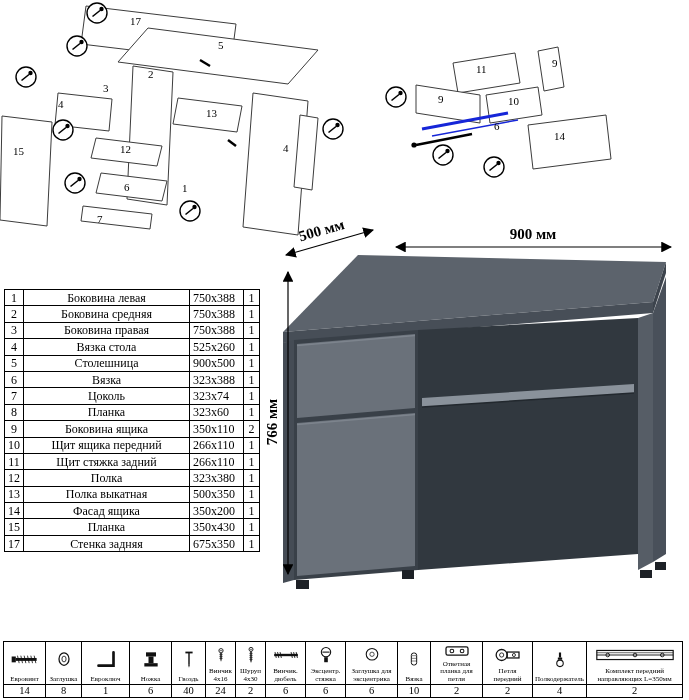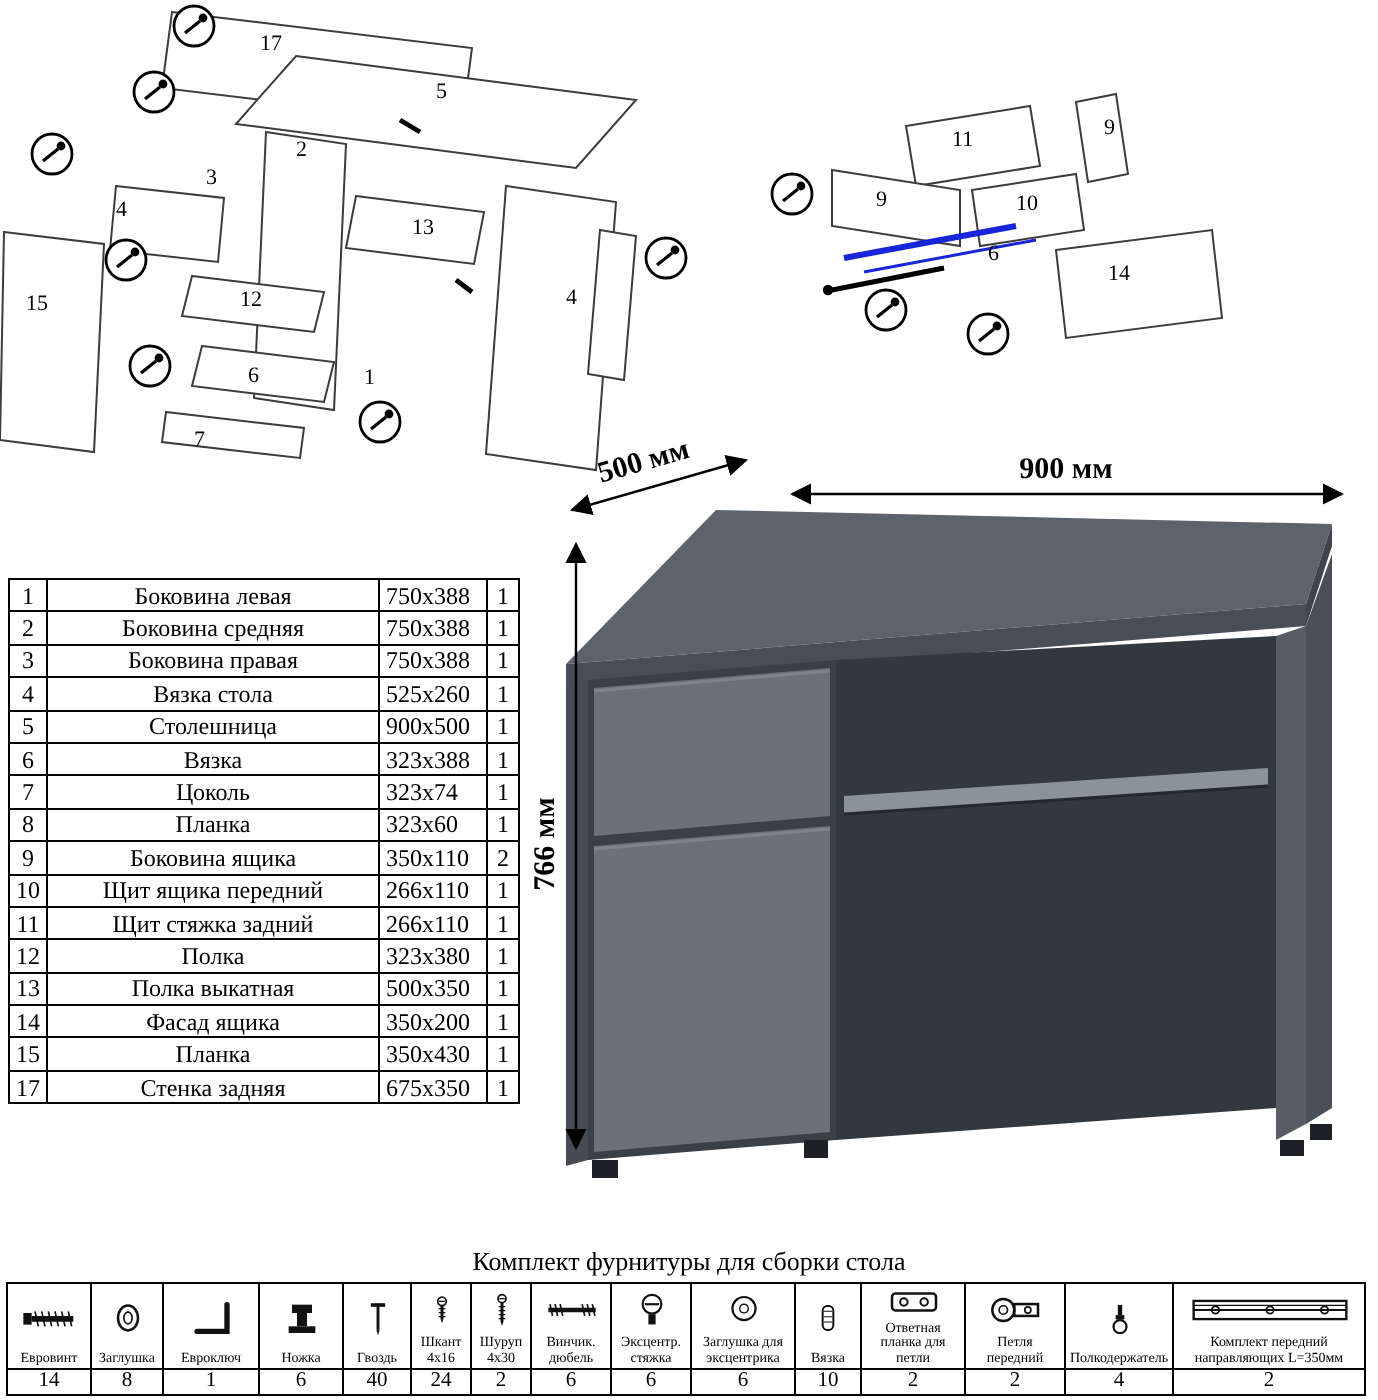--- a/index.html
+++ b/index.html
@@ -250,21 +250,20 @@
         </tr>
       <tr>
           <td class="c-num">17</td>
           <td class="c-name">Стенка задняя</td>
           <td class="c-size">675x350</td>
           <td class="c-qty">1</td>
         </tr>
     </tbody>
   </table>
 
-  <div class="hw-title">Комплект фурнитуры для сборки стола</div>
 
   <table class="hw">
     <colgroup>
       <col style="width:42px">
         <col style="width:36px">
         <col style="width:48px">
         <col style="width:42px">
         <col style="width:34px">
       <col style="width:30px">
         <col style="width:30px">
@@ -340,21 +339,21 @@
             <div class="hw-cell">
               <div class="hw-icwrap">
           <svg width="24" height="22" viewBox="0 0 36 26">
                   <circle class="ic-stroke" cx="18" cy="6.5" r="3.2" stroke-width="1.3"></circle>
                   <line x1="15.8" y1="6.5" x2="20.2" y2="6.5" stroke="#111" stroke-width="1"></line>
                   <line x1="18" y1="10" x2="18" y2="20" stroke="#111" stroke-width="2.2"></line>
                   <path d="M15.5,12 h5 M15.5,15 h5 M15.5,18 h5" stroke="#111" stroke-width="1" fill="none"></path>
                   <polygon points="17,20 19,20 18,23" fill="#111"></polygon>
                 </svg>
         </div>
-              <div class="hw-name">Шкант 4x16</div>
+              <div class="hw-name">Винчик 4x16</div>
             </div>
           </td>
         <td>
             <div class="hw-cell">
               <div class="hw-icwrap">
           <svg width="24" height="22" viewBox="0 0 36 26">
                   <circle class="ic-stroke" cx="18" cy="4.5" r="3" stroke-width="1.3"></circle>
                   <line x1="16" y1="4.5" x2="20" y2="4.5" stroke="#111" stroke-width="1"></line>
                   <line x1="18" y1="7.5" x2="18" y2="22" stroke="#111" stroke-width="2.2"></line>
                   <path d="M15.5,10.5 h5 M15.5,13.5 h5 M15.5,16.5 h5 M15.5,19.5 h5" stroke="#111" stroke-width="1" fill="none"></path>

